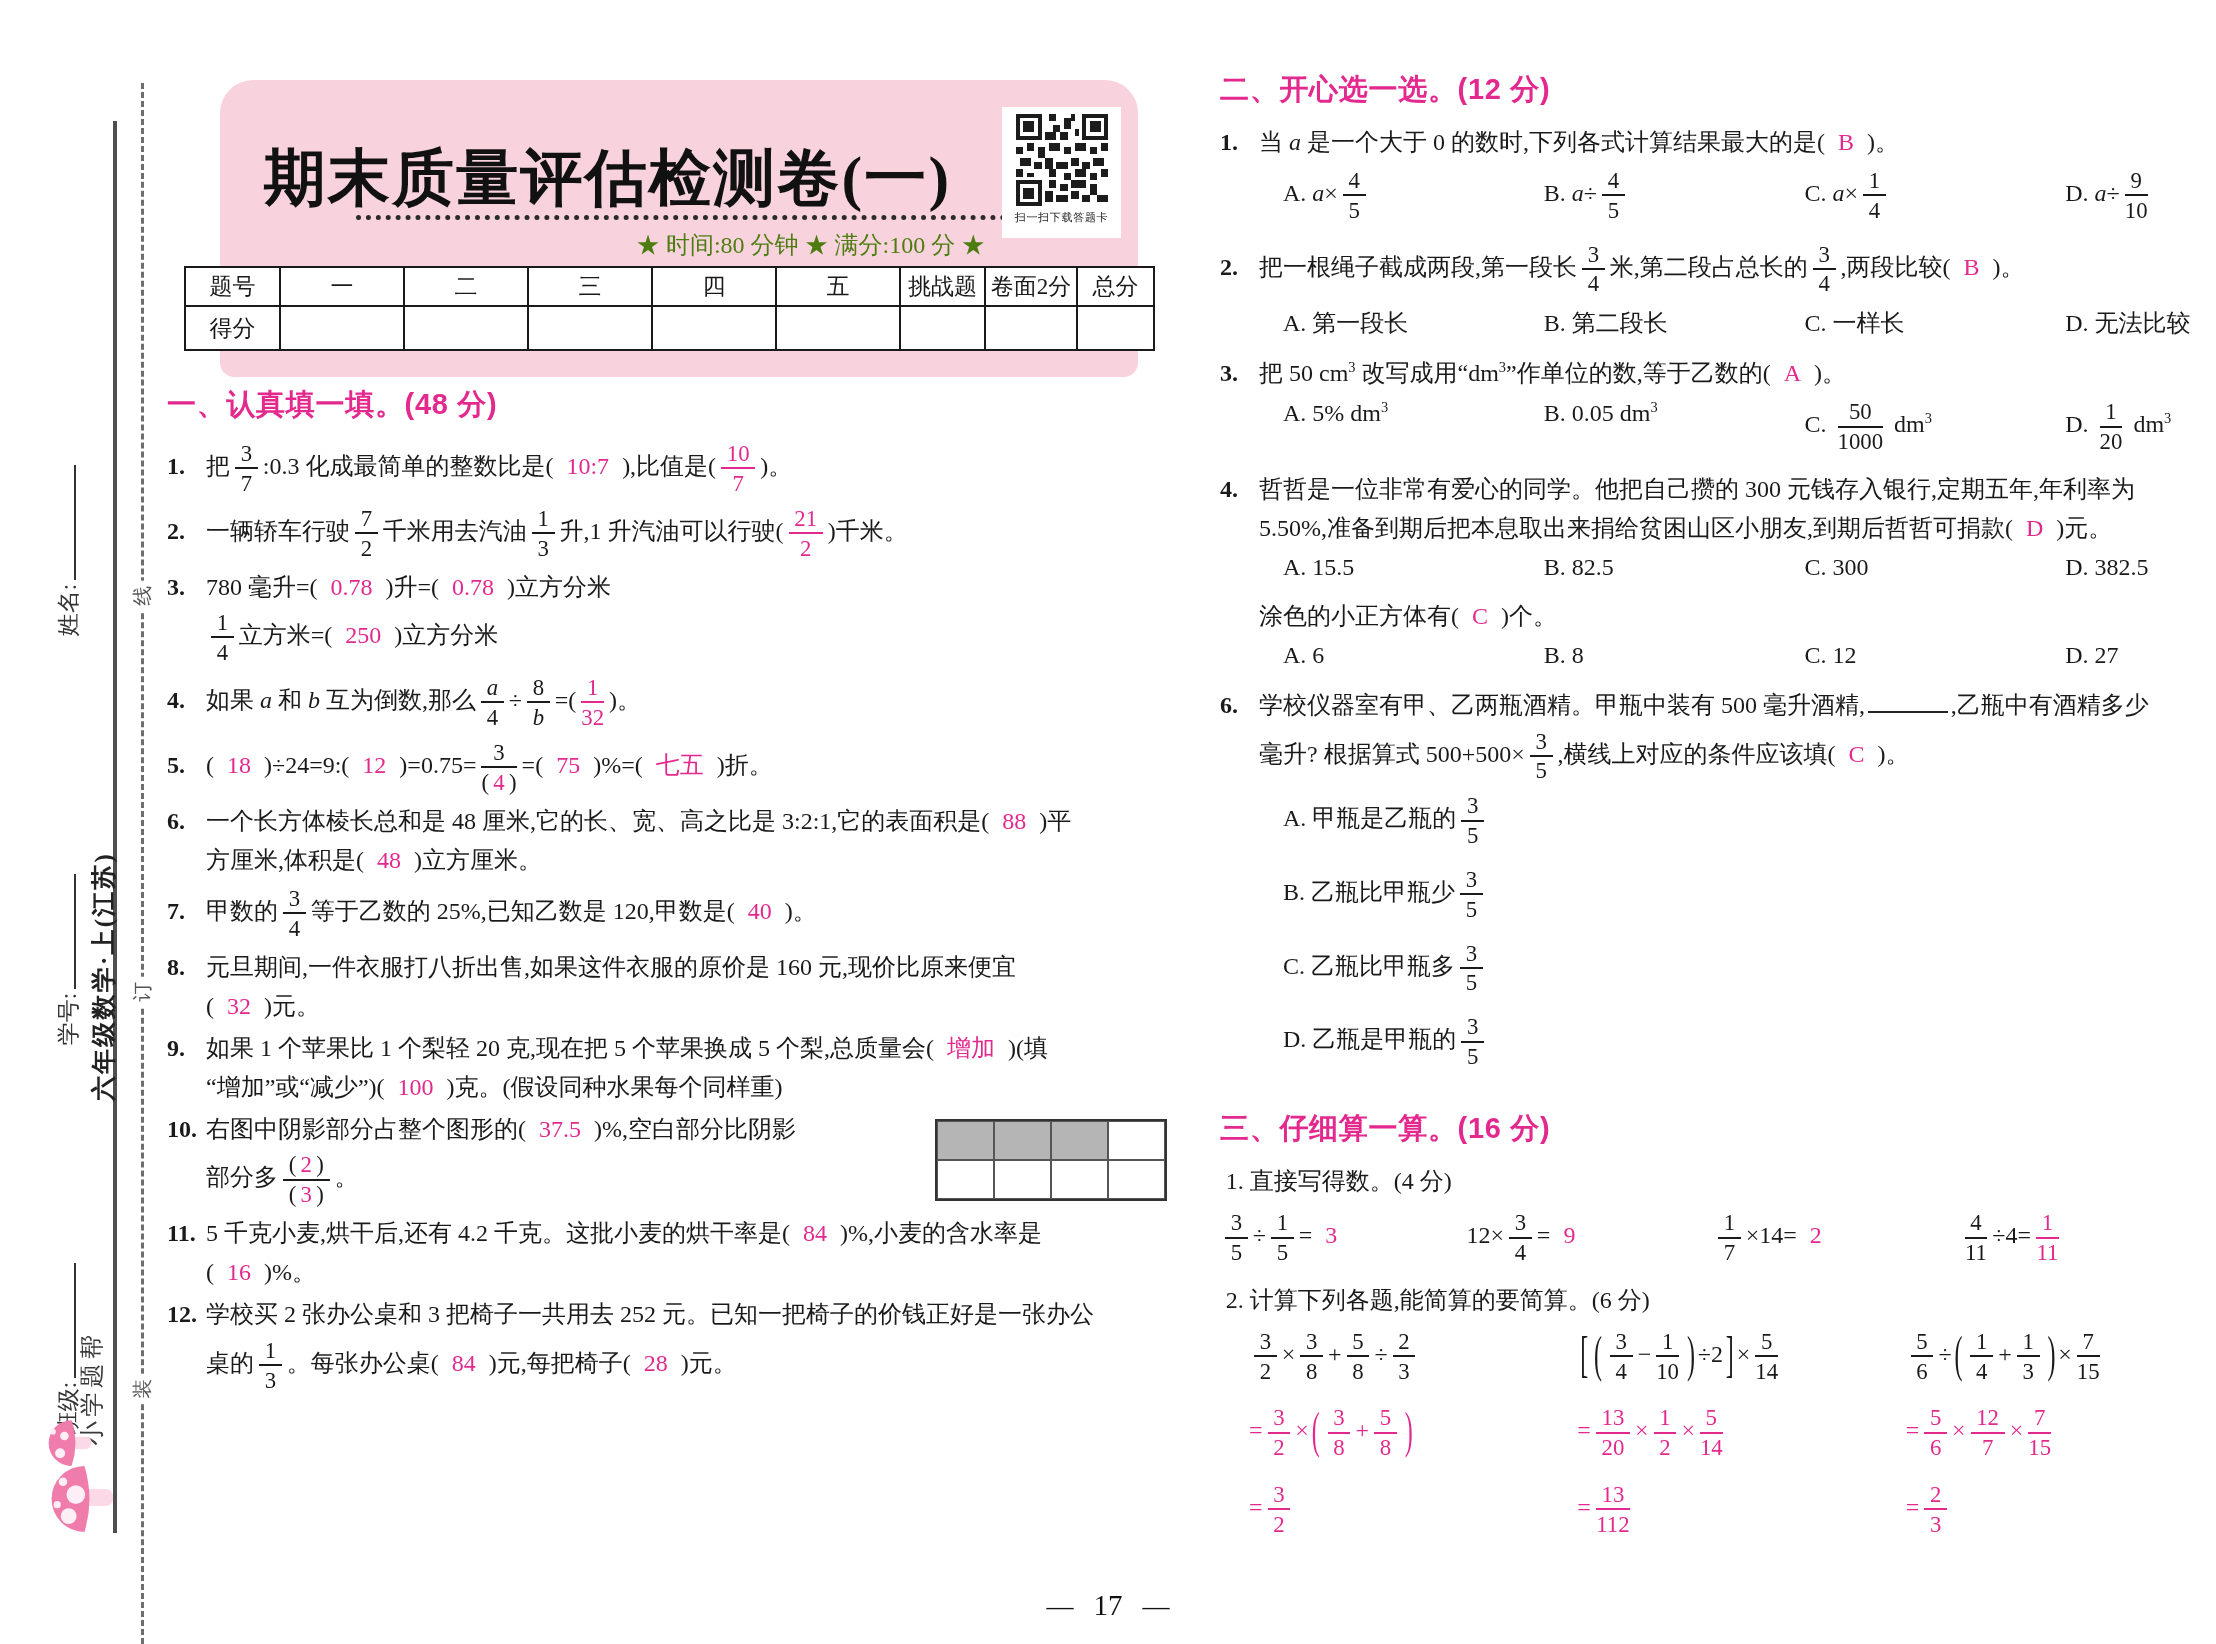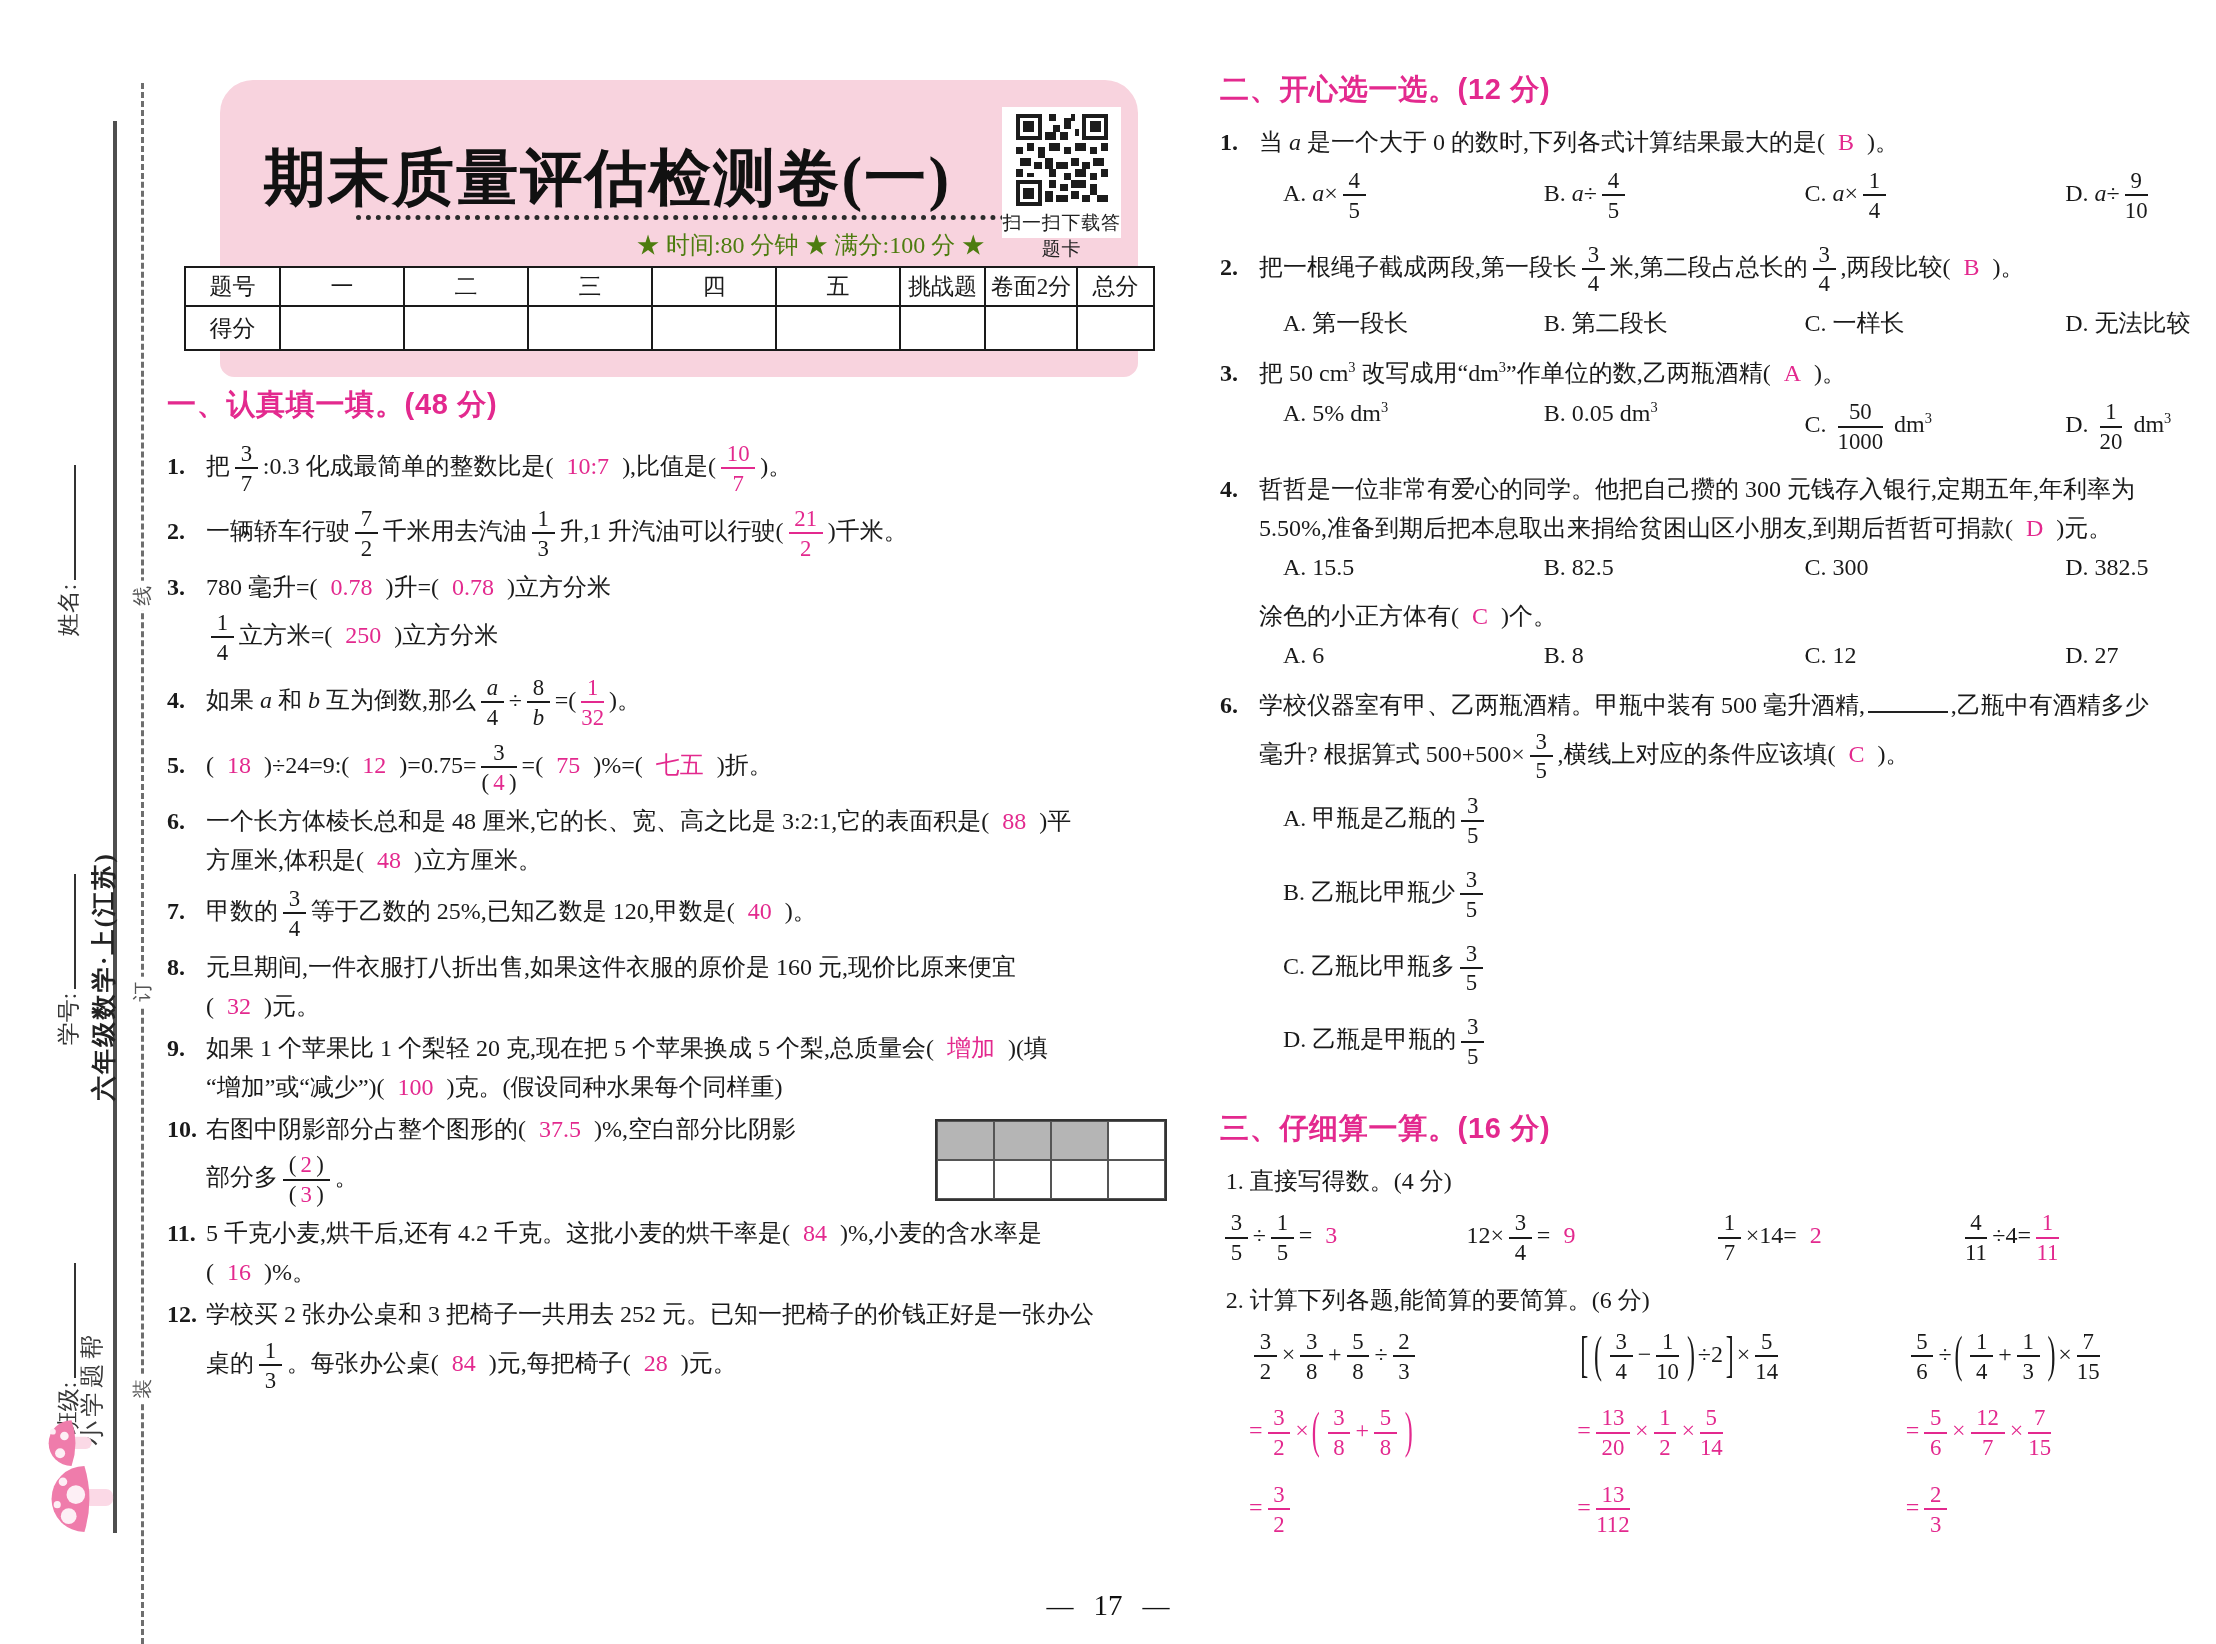--- a/index.html
+++ b/index.html
@@ -16,21 +16,21 @@
   .brand{font-size:24.4px;color:#3a3a3a;width:172px;text-align:center;letter-spacing:4.3px;font-family:"Liberation Sans","DejaVu Sans",sans-serif;}
   .bindchar{position:absolute;left:128px;width:30px;text-align:center;font-size:20px;color:#555;background:#fff;padding:7.2px 0;transform:rotate(-90deg);}
   .mush{position:absolute;left:20px;top:1436px;width:126px;height:83px;transform:rotate(-90deg);}
 
   
   .card{position:absolute;left:220px;top:80px;width:918px;height:297px;background:#f8d3de;border-radius:33px 33px 14.3px 14.3px;}
   .card-title{position:absolute;left:13px;top:56px;width:749px;text-align:center;font-size:62px;font-weight:bold;color:#111;letter-spacing:2.2px;}
   .dotline{position:absolute;left:136px;top:135px;width:650px;border-top:5px dotted #2b2b2b;}
   .meta{position:absolute;left:14.3px;top:149px;width:751px;text-align:right;font-size:24px;color:#4d7c0f;}
   .qr-box{position:absolute;right:17px;top:27px;width:119px;height:131px;background:#fff;text-align:center;padding-top:7.2px;box-sizing:border-box;}
-  .qr-cap{font-size:19px;color:#222;letter-spacing:0.7px;margin-top:1.4px;}
+  .qr-cap{font-size:11px;color:#222;letter-spacing:0.7px;margin-top:1.4px;}
 
   
   table.score{position:absolute;left:184px;top:266px;width:951px;border-collapse:collapse;background:#fff;table-layout:fixed;font-size:23px;}
   table.score td{border:2.2px solid #1a1a1a;text-align:center;padding:0;height:37px;}
   table.score tr.r2 td{height:42px;}
 
   
   .colL{position:absolute;left:167px;top:385px;width:1004px;}
   .colR{position:absolute;left:1220px;top:70px;width:986px;}
   .sec{font-size:29px;font-weight:bold;color:#e3298e;font-family:"Liberation Sans","DejaVu Sans",sans-serif;margin-bottom:16px;letter-spacing:0.7px;}
@@ -272,21 +272,21 @@
         <div class="q">
           <div class="qline"><span class="qno">2.</span><span>把一根绳子截成两段,第一段长</span><span class="fr"><span class="fn">3</span><span class="fd">4</span></span><span>米,第二段占总长的</span><span class="fr"><span class="fn">3</span><span class="fd">4</span></span><span>,两段比较(</span><span class="ans">B</span><span>)。</span></div>
           <div class="opts">
             <div class="opt"><span>A. 第一段长</span></div>
             <div class="opt"><span>B. 第二段长</span></div>
             <div class="opt"><span>C. 一样长</span></div>
             <div class="opt"><span>D. 无法比较</span></div>
           </div>
         </div>
         <div class="q">
-          <div class="qline"><span class="qno">3.</span><span>把 50 cm</span><sup>3</sup><span> 改写成用“dm</span><sup>3</sup><span>”作单位的数,乙两瓶酒精(</span><span class="ans">A</span><span>)。</span></div>
+          <div class="qline"><span class="qno">3.</span><span>把 50 cm</span><sup>3</sup><span> 改写成用“dm</span><sup>3</sup><span>”作单位的数,等于乙数的(</span><span class="ans">A</span><span>)。</span></div>
           <div class="opts">
             <div class="opt"><span>A. 5% dm</span><sup>3</sup></div>
             <div class="opt"><span>B. 0.05 dm</span><sup>3</sup></div>
             <div class="opt"><span>C. </span><span class="fr"><span class="fn">50</span><span class="fd">1000</span></span><span> dm</span><sup>3</sup></div>
             <div class="opt"><span>D. </span><span class="fr"><span class="fn">1</span><span class="fd">20</span></span><span> dm</span><sup>3</sup></div>
           </div>
         </div>
         <div class="q">
           <div class="qline"><span class="qno">4.</span><span>哲哲是一位非常有爱心的同学。他把自己攒的 300 元钱存入银行,定期五年,年利率为</span></div>
           <div class="qline"><span>5.50%,准备到期后把本息取出来捐给贫困山区小朋友,到期后哲哲可捐款(</span><span class="ans">D</span><span>)元。</span></div>

